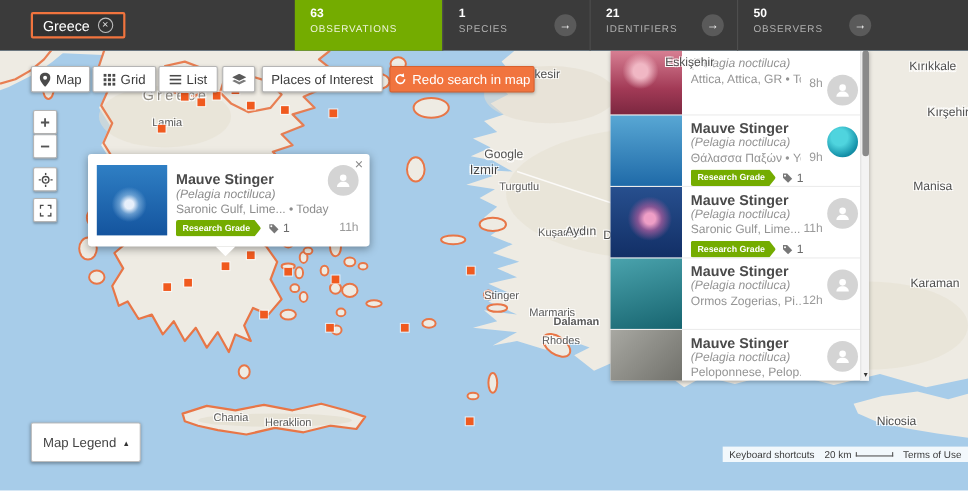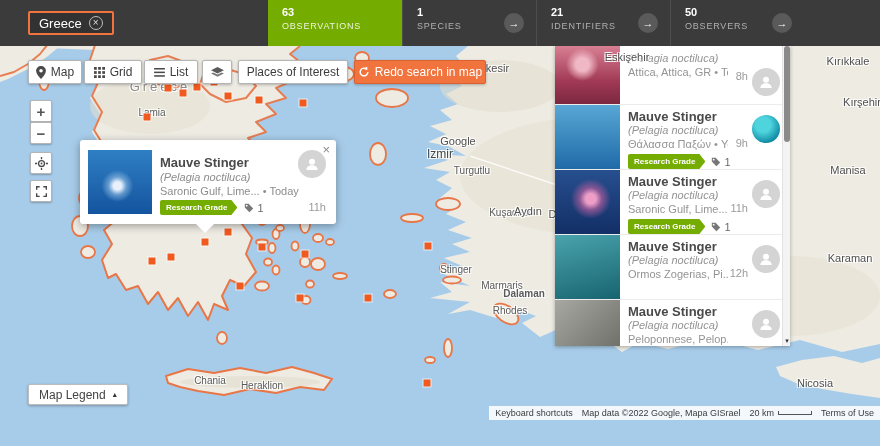--- a/index.html
+++ b/index.html
@@ -96,21 +96,21 @@
   .obs-time{position:absolute;right:42px;top:32px;font-size:11px;color:#9a9a9a;}
   .obs-item.partial .obs-time{top:24px;}
   .obs-item.partial .avatar{top:22px;}
 
   
   .scrollbar{position:absolute;right:0;top:0;width:8px;height:100%;background:#f3f3f3;border-left:1px solid #e2e2e2;cursor:pointer;}
   .scroll-thumb{position:absolute;left:1px;top:0;width:6px;height:96px;background:#8a8a8a;border-radius:3px;}
   .scroll-down{position:absolute;left:0;bottom:1px;width:8px;text-align:center;font-size:7px;color:#333;}
 
   
-  .legend-btn{position:absolute;left:28px;top:338px;height:21px;display:flex;align-items:center;gap:7px;padding:0 10px;
+  .legend-btn{position:absolute;left:28px;top:338px;height:36px;display:flex;align-items:center;gap:7px;padding:0 10px;
               background:#fff;border:1px solid #bdbdbd;border-radius:2px;font-size:12px;color:#444;
               box-shadow:0 1px 3px rgba(0,0,0,.3);z-index:15;cursor:pointer;}
   .legend-tri{font-size:8px;color:#333;}
   .attrib{position:absolute;right:0;top:360px;height:14px;display:flex;align-items:center;gap:9px;padding:0 6px;
           background:rgba(255,255,255,.85);font-size:9px;color:#3c3c3c;z-index:8;white-space:nowrap;}
   .attrib a{color:#3c3c3c;text-decoration:none;cursor:pointer;}
   .scalebox{display:flex;align-items:center;gap:4px;}
   .scaleline{width:34px;height:4px;border-left:1px solid #555;border-right:1px solid #555;border-bottom:1px solid #555;}
 </style>
 </head>
@@ -489,21 +489,20 @@
       </div>
     </aside>
 
     <button class="legend-btn">
       <span>Map Legend</span>
       <span class="legend-tri">▴</span>
     </button>
 
     <div class="attrib">
       <a>Keyboard shortcuts</a>
-      <span>Map data ©2022 Google, Mapa GISrael</span>
       <span class="scalebox">
         <span>20 km</span>
         <span class="scaleline"></span>
       </span>
       <a>Terms of Use</a>
     </div>
 
   </div>
 </div>
 

